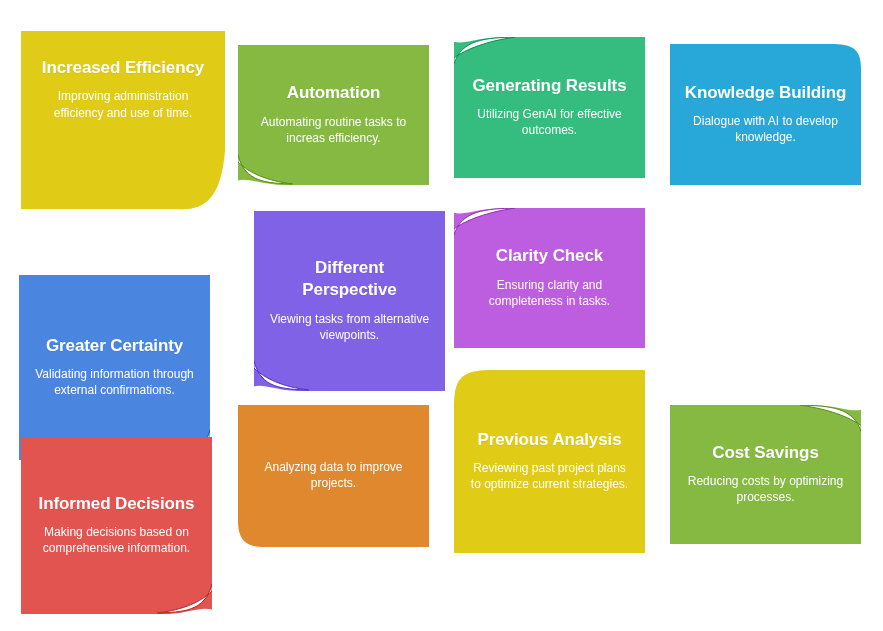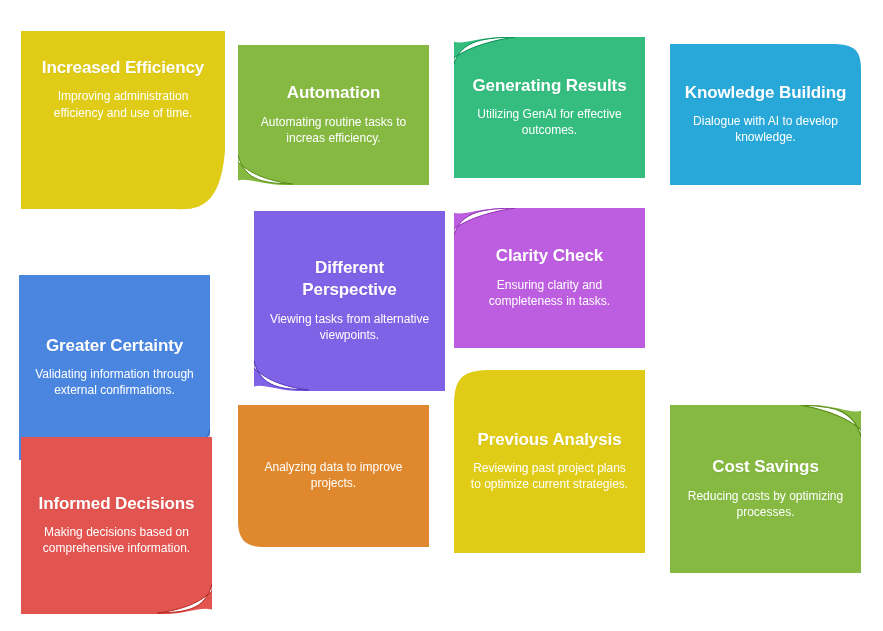--- a/index.html
+++ b/index.html
@@ -197,21 +197,21 @@
             <path d="M34,0
               C 10.2,1 0,6 0,34
               L0,177 L191,177 L191,0 Z" fill="#e0cb16"></path>
 
           </svg>
       <div class="content">
         <div class="title">Previous Analysis</div>
         <div class="desc">Reviewing past project plans to optimize current strategies.</div>
       </div>
     </div>
-    <div class="card valign-mid" style="left: 670px; top: 405px; width: 191px; height: 168px;">
+    <div class="card valign-mid" style="left: 670px; top: 405px; width: 191px; height: 139px;">
       <svg class="shape" viewBox="0 0 191 142" width="191" height="142" preserveAspectRatio="none" xmlns="http://www.w3.org/2000/svg">
             <path d="M0,0 L143.632,0
               C 168.07999999999998,1 181.832,7.6 191,4.8
               L191,142 L0,142 Z" fill="#85b941"></path>
             <path d="M191,27 C 183.36,2 158.912,1 129.88,0
                         C 158.912,4.4 178.776,12 191,21 Z" fill="#ffffff" stroke="#578b13" stroke-width="1"></path>
           </svg>
       <div class="content">
         <div class="title">Cost Savings</div>
         <div class="desc">Reducing costs by optimizing processes.</div>

